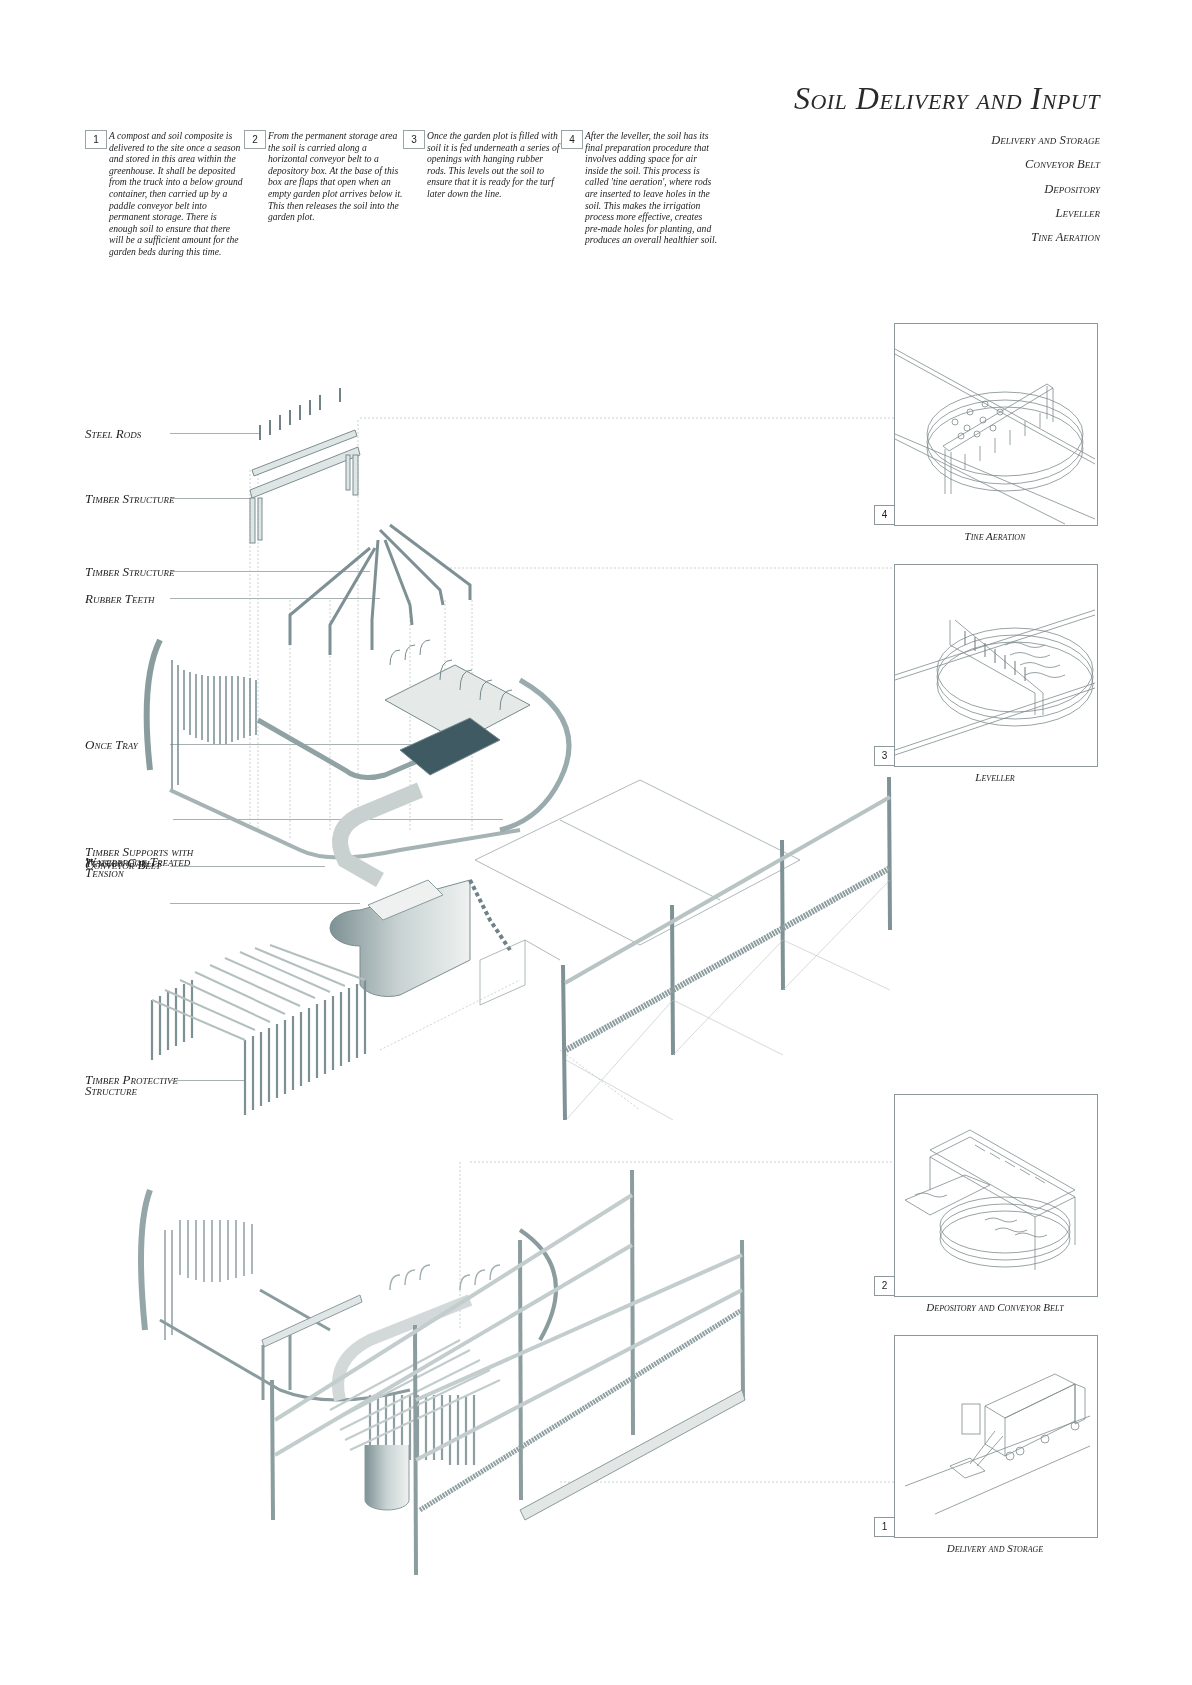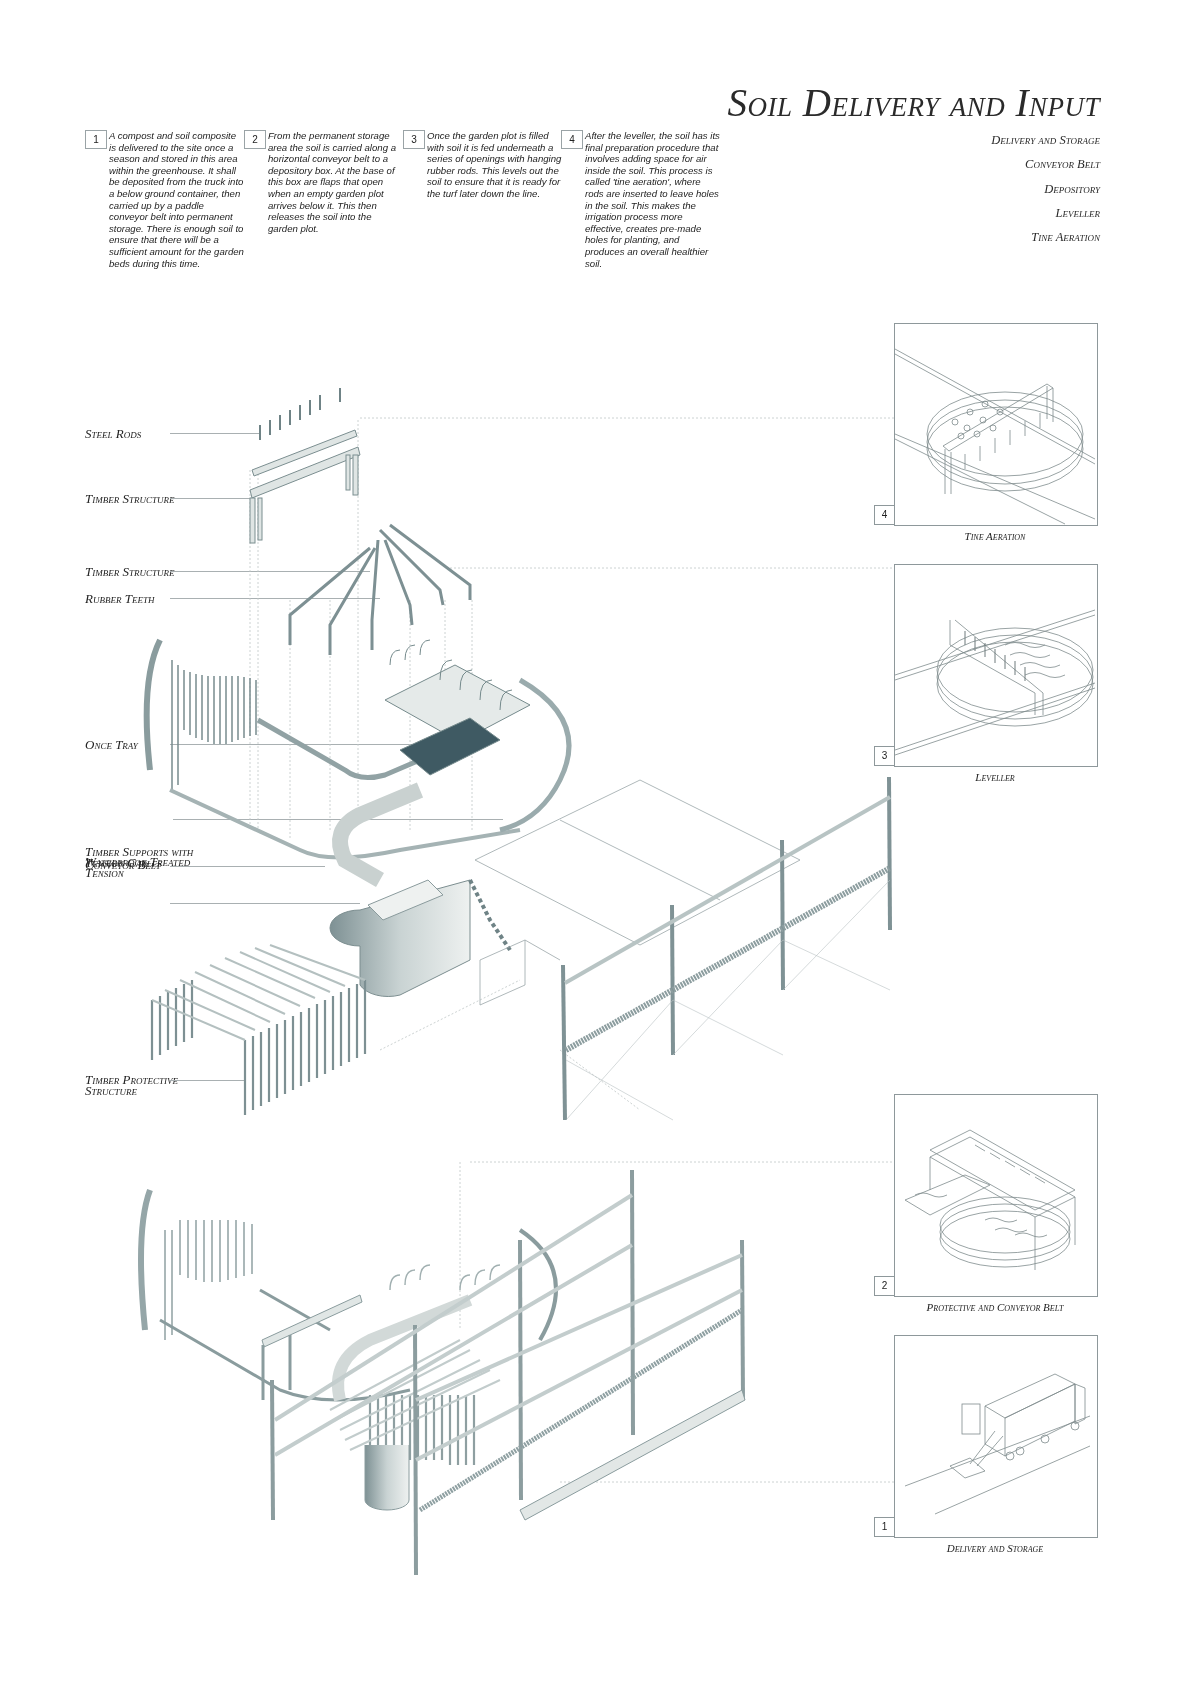--- a/index.html
+++ b/index.html
@@ -1,22 +1,22 @@
 <!DOCTYPE html>
 <html><head>
 <meta charset="utf-8">
 <style>
   html,body{margin:0;padding:0;background:#ffffff;}
   body{width:1192px;height:1685px;position:relative;overflow:hidden;font-family:"DejaVu Serif","Liberation Serif",serif;color:#1a1a1a;}
-  .title{position:absolute;right:92px;top:80px;font-family:"Liberation Serif",serif;font-style:italic;font-size:39px;font-variant:small-caps;letter-spacing:0.5px;color:#2a2a2a;font-weight:normal;}
+  .title{position:absolute;right:92px;top:80px;font-family:"Liberation Serif",serif;font-style:italic;font-size:32px;font-variant:small-caps;letter-spacing:0.5px;color:#2a2a2a;font-weight:normal;}
   .toc{position:absolute;right:92px;top:128px;text-align:right;font-family:"Liberation Serif",serif;font-style:italic;font-variant:small-caps;font-size:12.5px;line-height:24.3px;color:#2a2a2a;}
   .toc div{white-space:nowrap;}
   .step{position:absolute;top:130px;width:160px;}
   .num{position:absolute;left:0;top:0;width:20px;height:17px;border:1px solid #9aa3a6;font-family:"Liberation Sans",sans-serif;font-size:10px;text-align:center;line-height:17px;color:#222;background:#fff;}
-  .step-text{position:absolute;left:24px;top:0;width:135px;font-family:Liberation Sans, sans-serif;font-style:italic;font-size:9.6px;line-height:11.6px;color:#222;}
+  .step-text{position:absolute;left:24px;top:0;width:135px;font-family:Liberation Serif, serif;font-style:italic;font-size:9.6px;line-height:11.6px;color:#222;}
   .lbl{position:absolute;left:85px;font-family:"Liberation Serif",serif;font-style:italic;font-variant:small-caps;font-size:13px;line-height:11px;color:#222;white-space:nowrap;}
   .leader{position:absolute;height:0;border-top:1px solid #a9b0b2;}
   .panel{position:absolute;left:894px;width:202px;border:1px solid #8e989b;background:#fff;}
   .pnum{position:absolute;width:19px;height:18px;border:1px solid #8e989b;font-family:"Liberation Sans",sans-serif;font-size:10px;text-align:center;line-height:18px;background:#fff;color:#222;}
   .pcap{position:absolute;width:202px;left:894px;text-align:center;font-family:"Liberation Serif",serif;font-style:italic;font-variant:small-caps;font-size:11px;color:#222;}
   svg{position:absolute;overflow:visible;}
 </style>
 </head>
 <body>
 
@@ -375,21 +375,21 @@
       <path d="M20,100 q8,-4 16,0 t16,0 M90,125 q8,-4 16,0 t16,0 M100,135 q8,-4 16,0 t16,0 M120,140 q8,-4 16,0 t16,0"></path>
       <line x1="80" y1="50" x2="90" y2="56"></line>
         <line x1="95" y1="58" x2="105" y2="64"></line>
       <line x1="110" y1="66" x2="120" y2="72"></line>
         <line x1="125" y1="74" x2="135" y2="80"></line>
       <line x1="140" y1="82" x2="150" y2="88"></line>
     </g>
   </svg>
 </div>
 <div class="pnum" style="left:874px;top:1276px">2</div>
-<div class="pcap" style="top:1301px">Protective and Conveyor Belt</div>
+<div class="pcap" style="top:1301px">Depository and Conveyor Belt</div>
 
 <div class="panel" style="top:1335px;height:201px">
   <svg width="202" height="201" style="left:0;top:0">
     <g stroke="#7f8b8d" stroke-width="0.8" fill="none">
       <line x1="10" y1="150" x2="195" y2="80"></line>
         <line x1="40" y1="178" x2="195" y2="110"></line>
       <polygon points="90,70 160,38 180,48 110,82"></polygon>
       <polygon points="110,82 180,48 180,85 110,120"></polygon>
       <line x1="90" y1="70" x2="90" y2="108"></line>
         <line x1="90" y1="108" x2="110" y2="120"></line>

